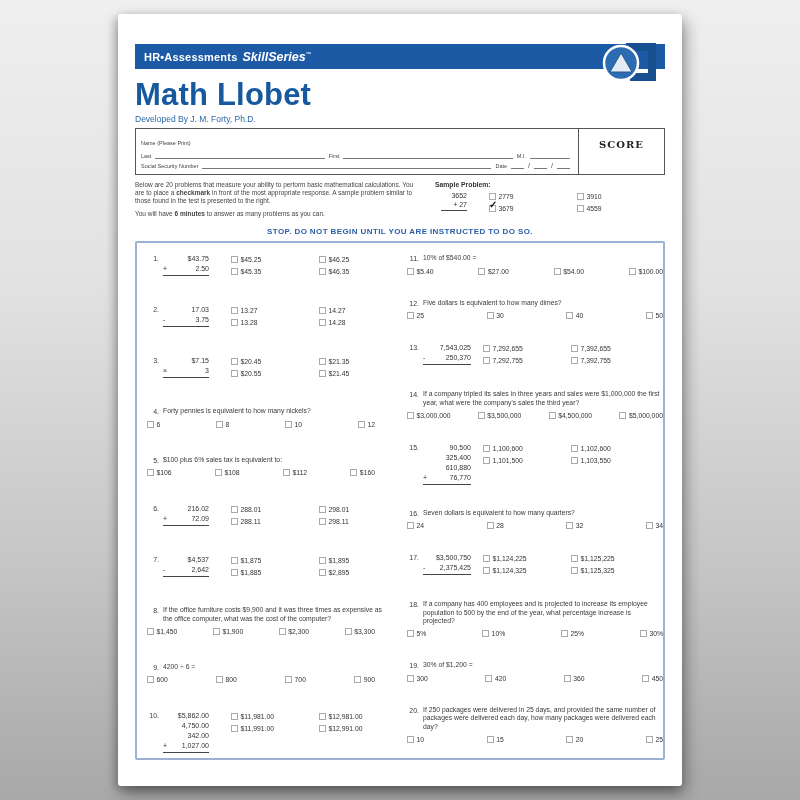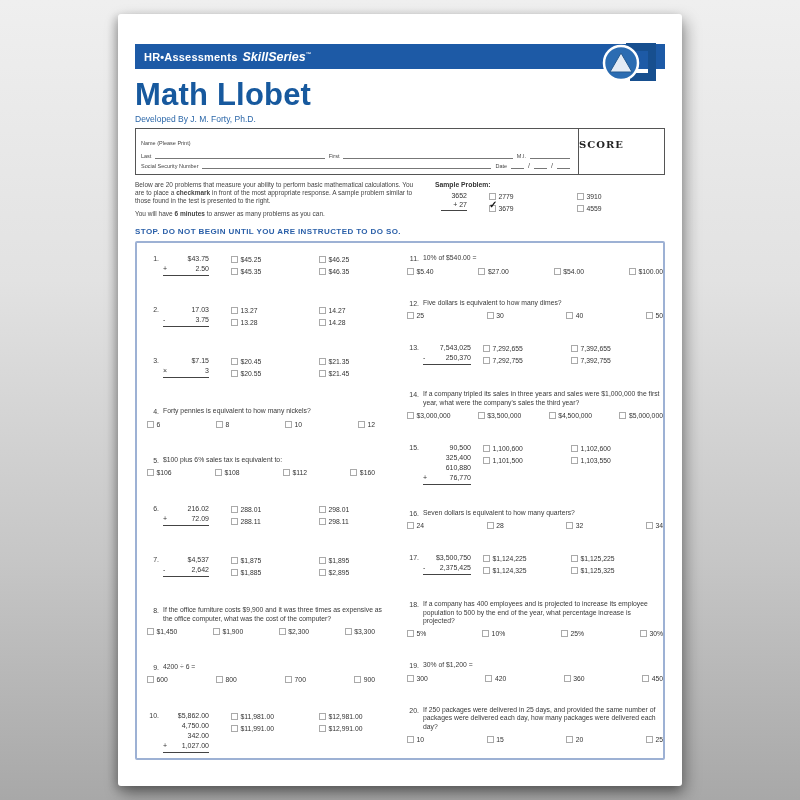--- a/index.html
+++ b/index.html
@@ -24,36 +24,36 @@
   .devby{color:#2a66a8;font-size:8.5px;margin-bottom:4px;}
   
   .namebox{border:1px solid #555;display:flex;height:47px;box-sizing:border-box;}
   .nb-left{flex:1;display:flex;flex-direction:column;justify-content:space-between;padding:2px 8px 5px 5px;box-sizing:border-box;}
   .lbl{font-size:5.5px;color:#444;white-space:nowrap;}
   .line{display:inline-block;border-bottom:1px solid #777;height:6px;}
   .nb-row2,.nb-row3{display:flex;align-items:flex-end;gap:4px;}
   .flex2{flex:2;} .flex1{flex:1;}
   .line-mi{width:40px;} .line-dt{width:13px;}
   .slash{font-size:7px;color:#444;line-height:6px;}
-  .nb-score{width:86px;border-left:1px solid #555;padding-top:5px;box-sizing:border-box;}
+  .nb-score{width:86px;border-left:1px solid #555;text-align:center;padding-top:5px;box-sizing:border-box;}
   .score-lbl{font-family:"DejaVu Serif",serif;font-weight:bold;font-size:10px;color:#222;letter-spacing:1px;}
   
   .instr{display:flex;margin-top:6px;}
   .instr-text{width:56%;font-size:6.5px;color:#444;line-height:8px;}
   .instr-text p{margin:0;}
   .instr-text p + p{margin-top:5px;}
   .sample{flex:1;padding-left:16px;font-size:6.8px;color:#444;box-sizing:border-box;}
   .sample-label{font-weight:bold;color:#333;font-size:6.8px;}
   .sample-body{display:flex;margin-top:3px;align-items:flex-start;}
   .sample-stack{display:flex;flex-direction:column;width:26px;margin:0 22px 0 6px;}
   .sample-stack .sline{text-align:right;font-size:7px;color:#333;line-height:9px;}
   .sample-stack .last{border-bottom:1px solid #444;padding-bottom:1px;}
   .sample-grid{display:grid;grid-auto-flow:column;grid-template-rows:repeat(2,11px);grid-template-columns:72px 72px;align-content:start;}
   
-  .stopline{text-align:left;color:#2a5fa8;font-weight:bold;font-size:8px;letter-spacing:.4px;margin:9px 0 5px 0;}
+  .stopline{text-align:center;color:#2a5fa8;font-weight:bold;font-size:8px;letter-spacing:.4px;margin:9px 0 5px 0;}
   
   .qbox{border:2px solid #9db1d4;border-radius:2px;height:519px;display:flex;padding:11px 6px 0 8px;box-sizing:border-box;}
   .qcol-left{width:246px;box-sizing:border-box;}
   .qcol-right{flex:1;padding-left:14px;box-sizing:border-box;}
   .question{color:#3a3a3a;}
   .qcol-left .question{margin-bottom:28px;}
   .qcol-right .question{margin-bottom:24px;}
   .q-stacked{display:flex;align-items:flex-start;}
   .qnum{flex:none;width:14px;text-align:right;margin-right:4px;font-size:7px;color:#3a3a3a;line-height:9px;}
   .stack{display:flex;flex-direction:column;width:46px;margin-right:22px;flex:none;}

